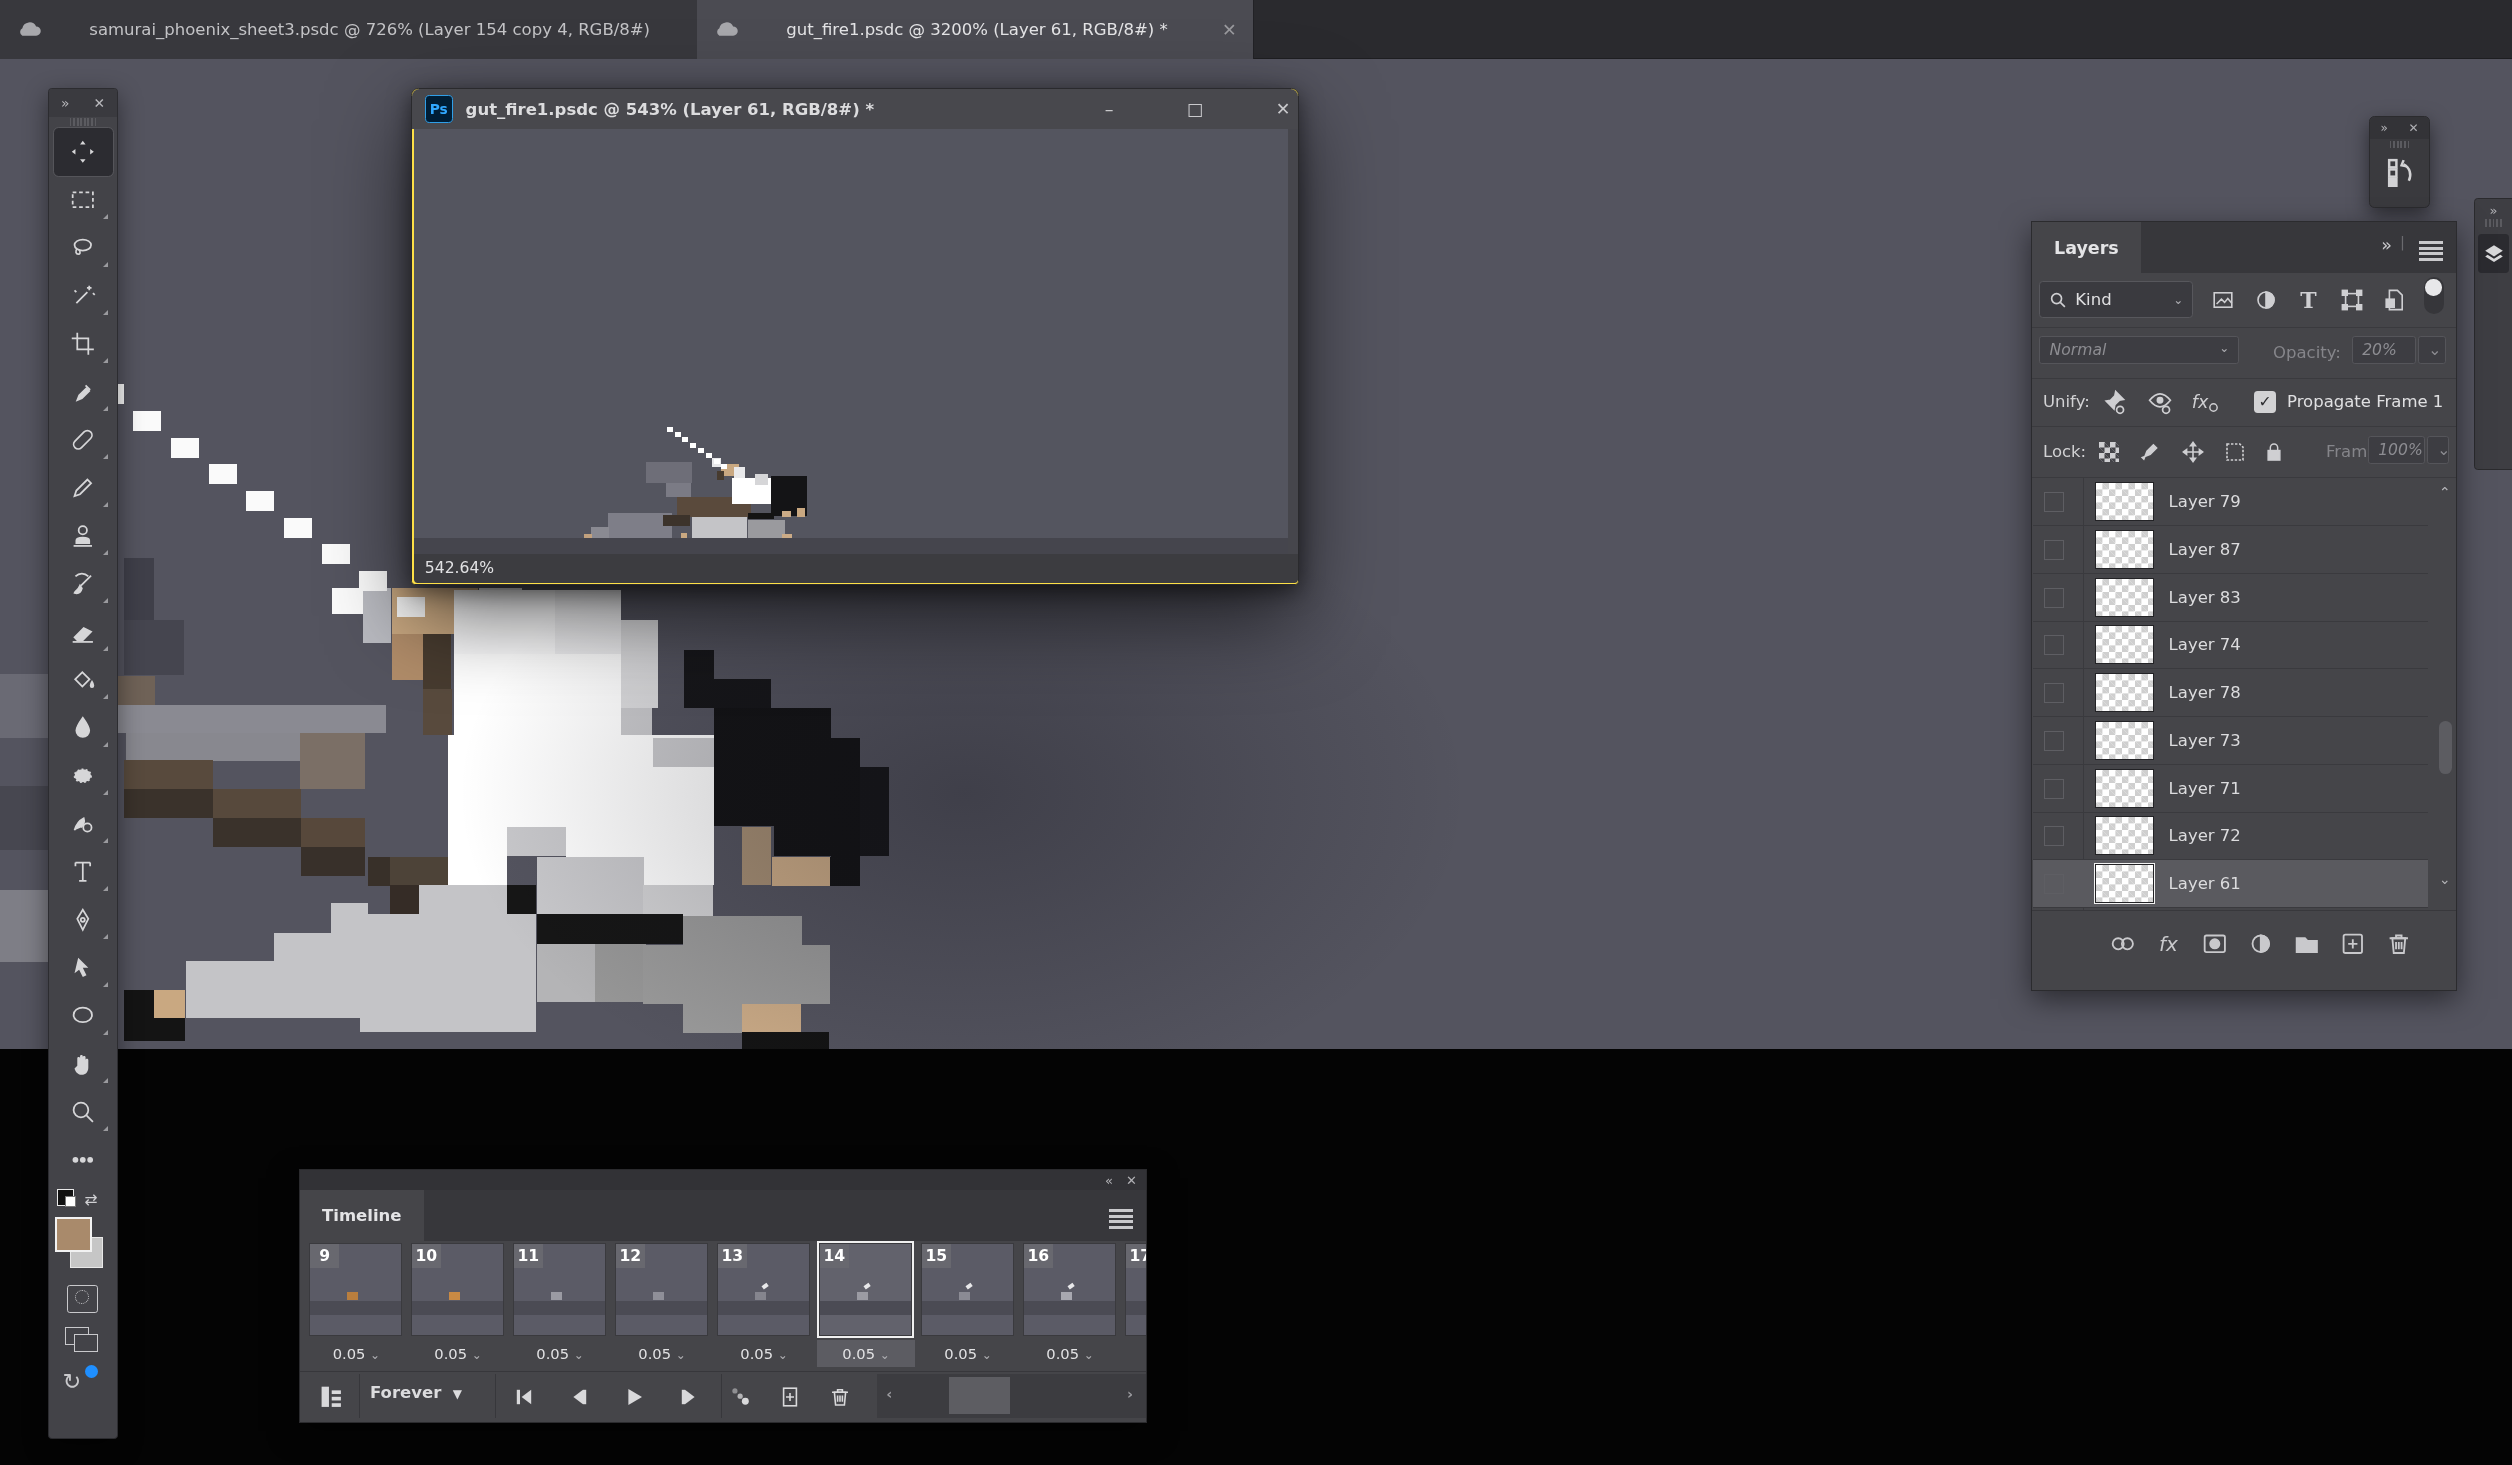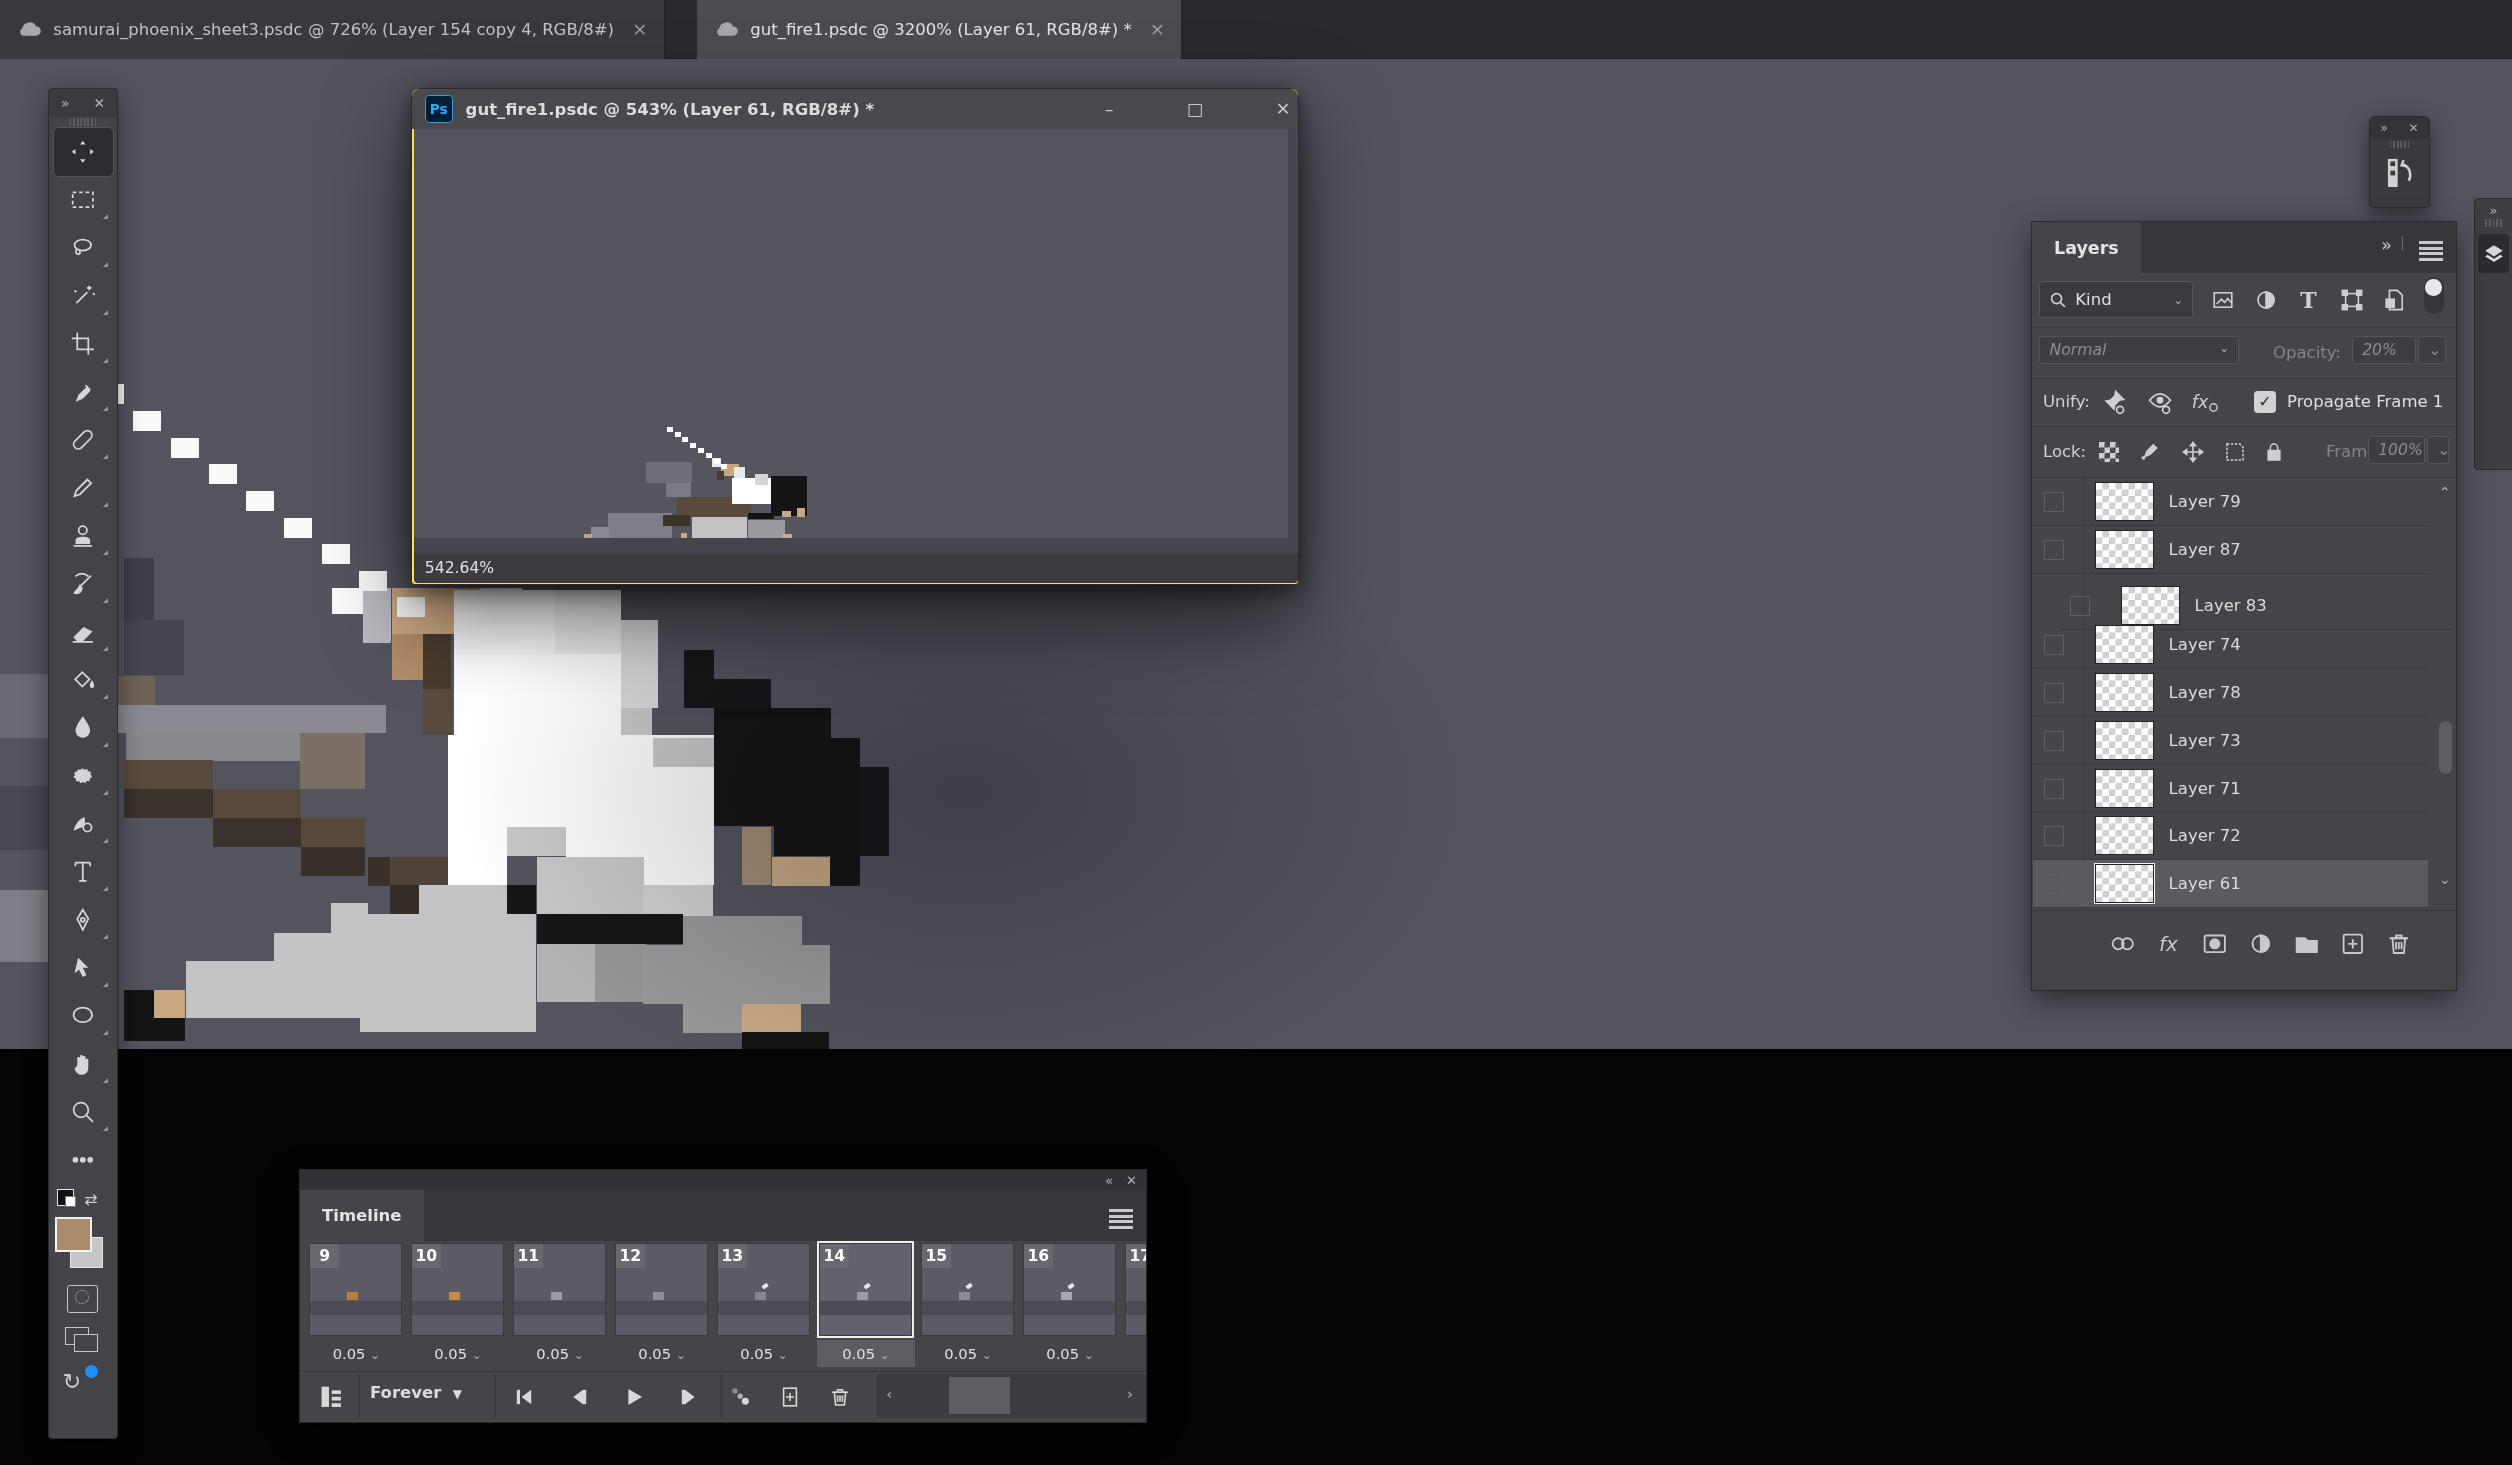--- a/index.html
+++ b/index.html
@@ -3,21 +3,21 @@
 <meta charset="utf-8">
 <style>
   * { margin:0; padding:0; box-sizing:border-box; }
   html,body { width:2512px; height:1466px; overflow:hidden; background:#000; }
   body { font-family:"DejaVu Sans","Liberation Sans",sans-serif; color:#d6d6d6; }
   .screen { position:absolute; inset:0; width:2512px; height:1466px; background:#000; }
   .abs { position:absolute; }
 
   
   .tabbar { position:absolute; left:0; top:0; width:2512px; height:59px; background:#2a2a2e; border-bottom:0.9px solid #1e1e21; }
-  .doc-tab { position:absolute; top:0; height:59px; display:flex; align-items:center; padding:0 16.5px 0 14.7px; font-size:16.5px; color:#c3c3c6; background:#38383d; border-right:0.9px solid #222226; cursor:pointer; }
+  .doc-tab { position:absolute; top:0; height:59px; display:flex; align-items:center; padding:0 16.5px 0 14.7px; font-size:16.5px; color:#c3c3c6; background:#38383d; border-right:0.9px solid #222226; cursor:pointer;gap:36px; }
   .doc-tab.active { background:#4b4b52; color:#e4e4e6; }
   .doc-tab .cloud { width:27.6px; height:18.4px; margin-right:11px; }
   .doc-tab .close { margin-left:18.4px; color:#9a9a9e; font-size:17.5px; }
 
   
   .canvas-bg { position:absolute; left:0; top:59px; width:2512px; height:991px; background:#54545f; overflow:hidden; }
   .black-band { position:absolute; left:0; top:1049px; width:2512px; height:416px; background:#040404; }
   .vignette { position:absolute; left:459px; top:413px; width:1011px; height:643px;
     background:radial-gradient(closest-side, rgba(10,10,18,0.28), rgba(10,10,18,0)); pointer-events:none; }
   .px { position:absolute; }
@@ -590,21 +590,21 @@
     <div class="lay-row" style="top: 0px;">
           <div class="vis-box"></div>
           <div class="thumb"></div>
           <span class="lay-name">Layer 79</span>
         </div>
         <div class="lay-row" style="top: 48px;">
           <div class="vis-box"></div>
           <div class="thumb"></div>
           <span class="lay-name">Layer 87</span>
         </div>
-        <div class="lay-row" style="top: 104px; margin-left: 26px;">
+        <div class="lay-row" style="top: 96px;">
           <div class="vis-box"></div>
           <div class="thumb"></div>
           <span class="lay-name">Layer 83</span>
         </div>
         <div class="lay-row" style="top: 143px;">
           <div class="vis-box"></div>
           <div class="thumb"></div>
           <span class="lay-name">Layer 74</span>
         </div>
         <div class="lay-row" style="top: 191px;">

